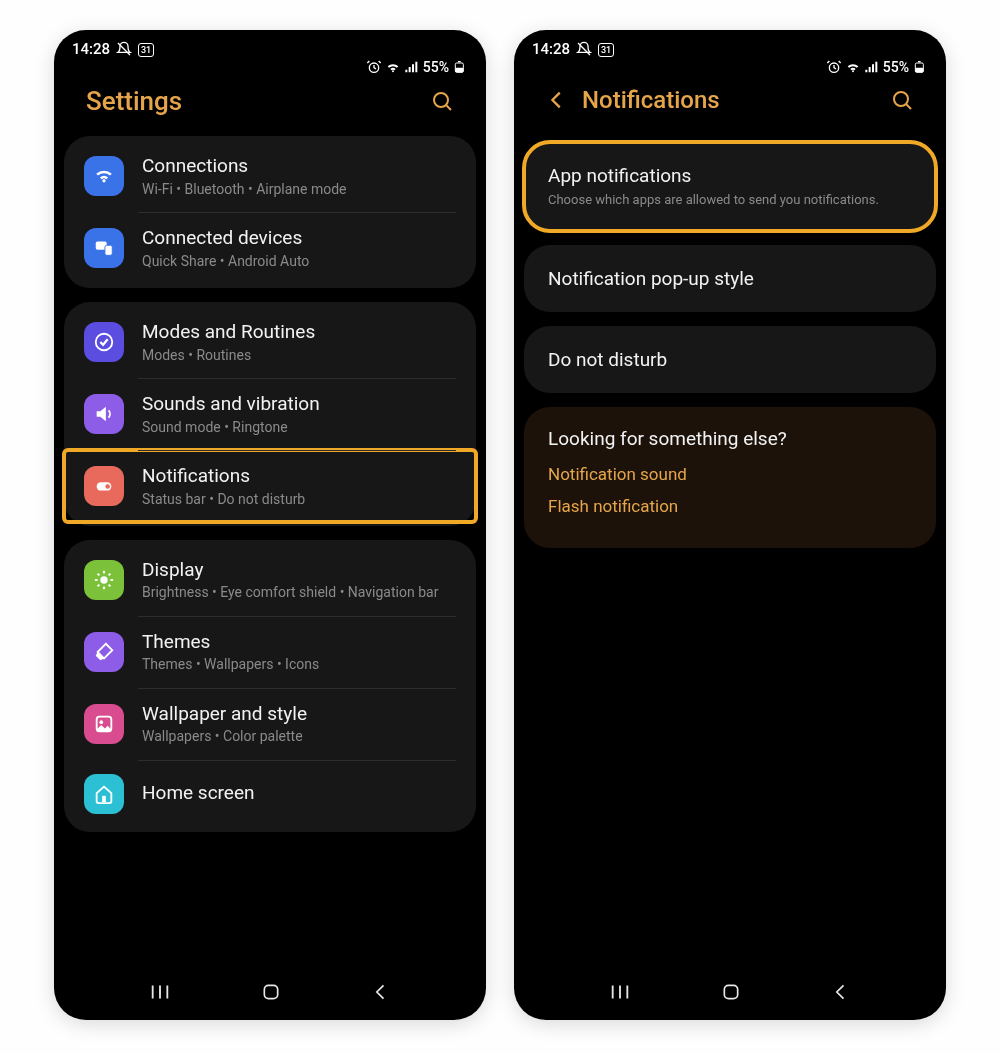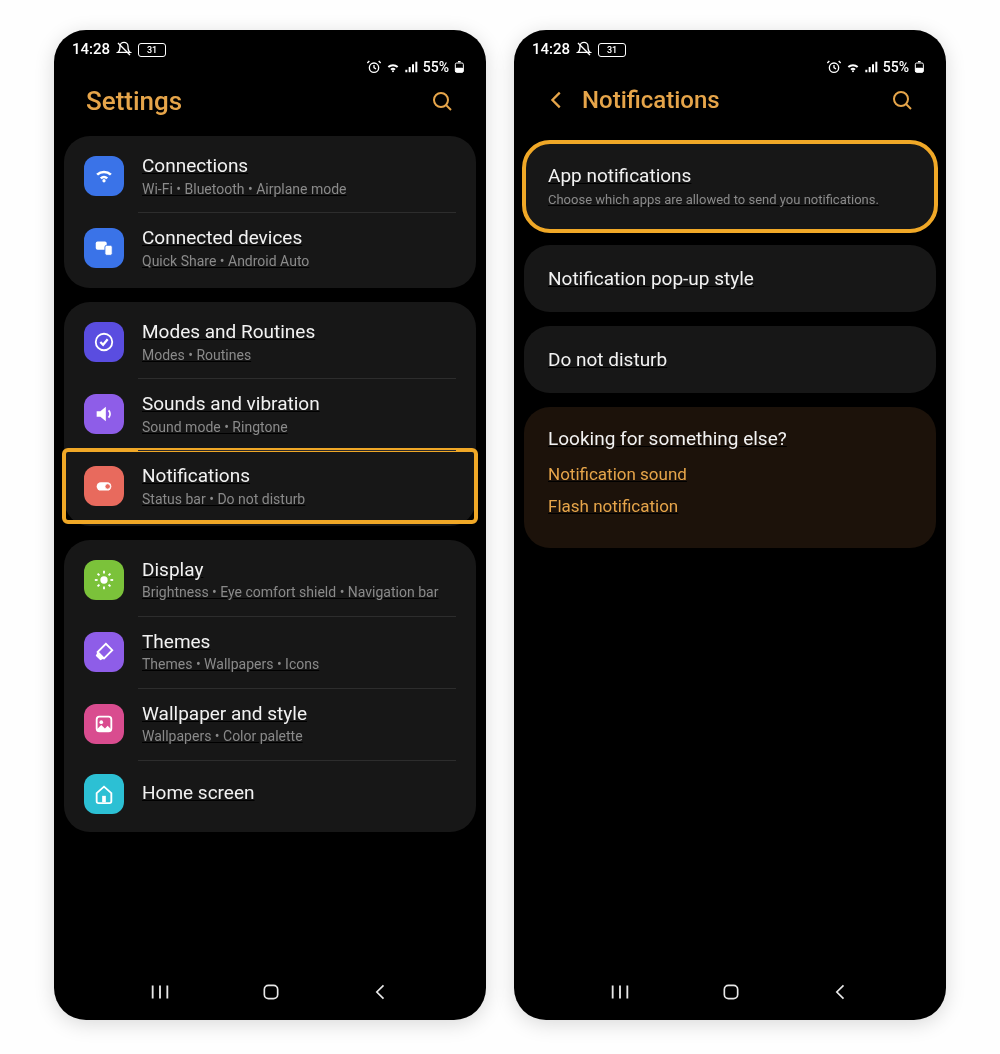--- a/index.html
+++ b/index.html
@@ -32,21 +32,21 @@
     align-items: center;
     color: #fff;
     font-size: 15px;
     font-weight: 500;
     gap: 20px;
   }
   .sb-left { display: flex; align-items: center; gap: 6px; }
   .sb-right { display: flex; align-items: center; gap: 3px; font-size: 14px; margin-top: 36px;}
   .sb-right svg { width: 16px; height: 16px; }
   .cal-icon {
-    border:1.5px solid #fff; border-radius:3px; width:28px; height:14px;
+    border:1.5px solid #fff; border-radius:3px; width:16px; height:14px;
     font-size:9px; display:flex; align-items:center; justify-content:center;
     line-height:1; position:relative; top:1px;
   }
   .header {
     display: flex;
     align-items: center;
     padding: 24px 32px 20px;
     gap: 14px;
   }
   .header .title {
@@ -54,21 +54,20 @@
     color: #e6a54a;
     font-size: 26px;
     font-weight: 500;
   }
   .header .title.small { font-size: 24px; }
   .search-icon, .back-icon { color: #e6a54a; }
   .content {
     flex: 1;
     overflow: hidden;
     padding: 0 10px;
-    text-decoration: underline;
   }
   .card {
     background: #171717;
     border-radius: 26px;
     margin-bottom: 14px;
     padding: 4px 0;
   }
   .row {
     display: flex;
     align-items: center;

